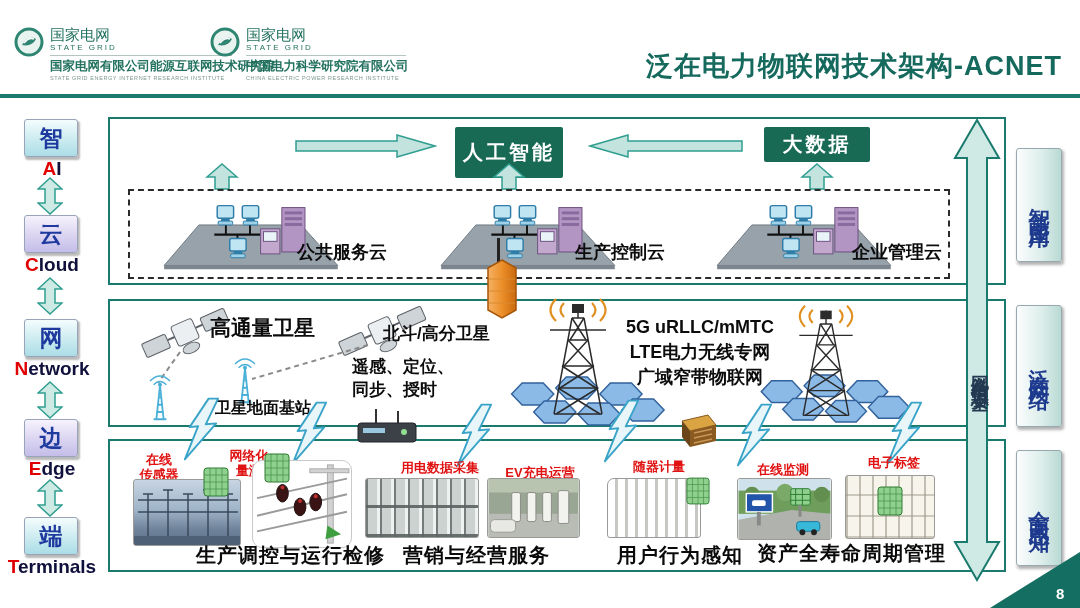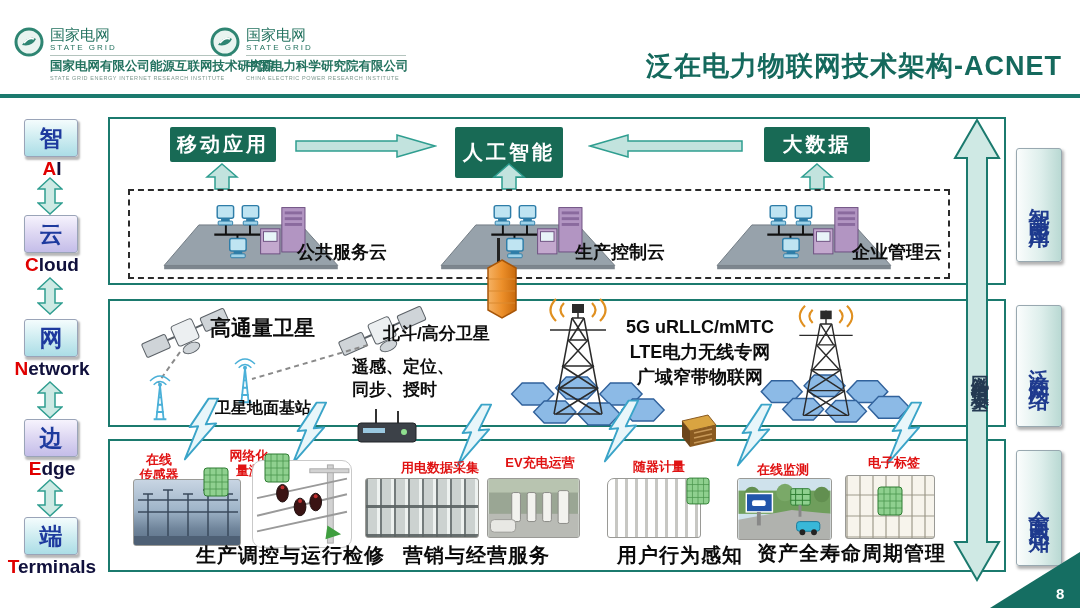--- a/index.html
+++ b/index.html
@@ -120,21 +120,20 @@
         <path d="M13 1 L25 12 H18 V26 H25 L13 37 L1 26 H8 V12 H1 Z" fill="#cdeae4" stroke="#2f9e90" stroke-width="1.5"></path>
       </svg></div>
 
   <div class="abs rail-box cyan" style="left:24px;top:517px">端</div>
   <div class="abs rail-label" style="left:-3px;top:556px"><span class="red">T</span><span>erminals</span></div>
 
   <div class="abs section" style="left:108px;top:117px;width:898px;height:168px"></div>
   <div class="abs section" style="left:108px;top:299px;width:898px;height:128px"></div>
   <div class="abs section" style="left:108px;top:439px;width:898px;height:133px"></div>
 
-  <div class="abs app-box" style="left:170px;top:127px;width:106px;height:35px">移动应用</div>
   <div class="abs app-box" style="left:455px;top:127px;width:108px;height:51px">人工智能</div>
   <div class="abs app-box" style="left:764px;top:127px;width:106px;height:35px">大数据</div>
 
   <div class="abs" style="left:295px;top:133px"><svg width="142" height="26" viewBox="0 0 142 26">
         <path d="M1 8 H102 V2 L140 13 L102 24 V18 H1 Z" fill="#c2e3de" stroke="#2f9e90" stroke-width="1.5"></path>
       </svg></div>
   <div class="abs" style="left:588px;top:133px;transform:scaleX(-1)"><svg width="155" height="26" viewBox="0 0 155 26">
         <path d="M1 8 H115 V2 L153 13 L115 24 V18 H1 Z" fill="#c2e3de" stroke="#2f9e90" stroke-width="1.5"></path>
       </svg></div>
 
@@ -439,21 +438,21 @@
       </svg></div>
   <div class="abs" style="left:885px;top:400px"><svg width="38" height="68" viewBox="0 0 40 70">
         <path d="M28 2 L8 32 L17 31 L3 66 L36 28 L25 29 L38 2 Z" fill="#e8f6fa" stroke="#3aa4c8" stroke-width="2" stroke-linejoin="round"></path>
       </svg></div>
 
   <div class="abs tag" style="left:130px;top:452px;width:58px">在线
 传感器</div>
   <div class="abs tag" style="left:220px;top:448px;width:58px">网络化
 量测</div>
   <div class="abs tag" style="left:390px;top:460px;width:100px">用电数据采集</div>
-  <div class="abs tag" style="left:496px;top:455px;width:88px">EV充电运营</div>
+  <div class="abs tag" style="left:496px;top:465px;width:88px">EV充电运营</div>
   <div class="abs tag" style="left:624px;top:459px;width:70px">随器计量</div>
   <div class="abs tag" style="left:748px;top:462px;width:70px">在线监测</div>
   <div class="abs tag" style="left:858px;top:455px;width:72px">电子标签</div>
 
   <div class="abs photo photo-substation" style="left:133px;top:479px;width:108px;height:67px">
     <svg width="108" height="67" viewBox="0 0 108 67">
         <g stroke="#3a4a5c" stroke-width="1.5" fill="none">
           <path d="M14 58 V14 M34 58 V10 M54 58 V14 M74 58 V10 M94 58 V14"></path>
           <path d="M4 20 H104 M4 32 H104"></path>
           <path d="M9 14 H19 M29 10 H39 M49 14 H59 M69 10 H79 M89 14 H99"></path>

